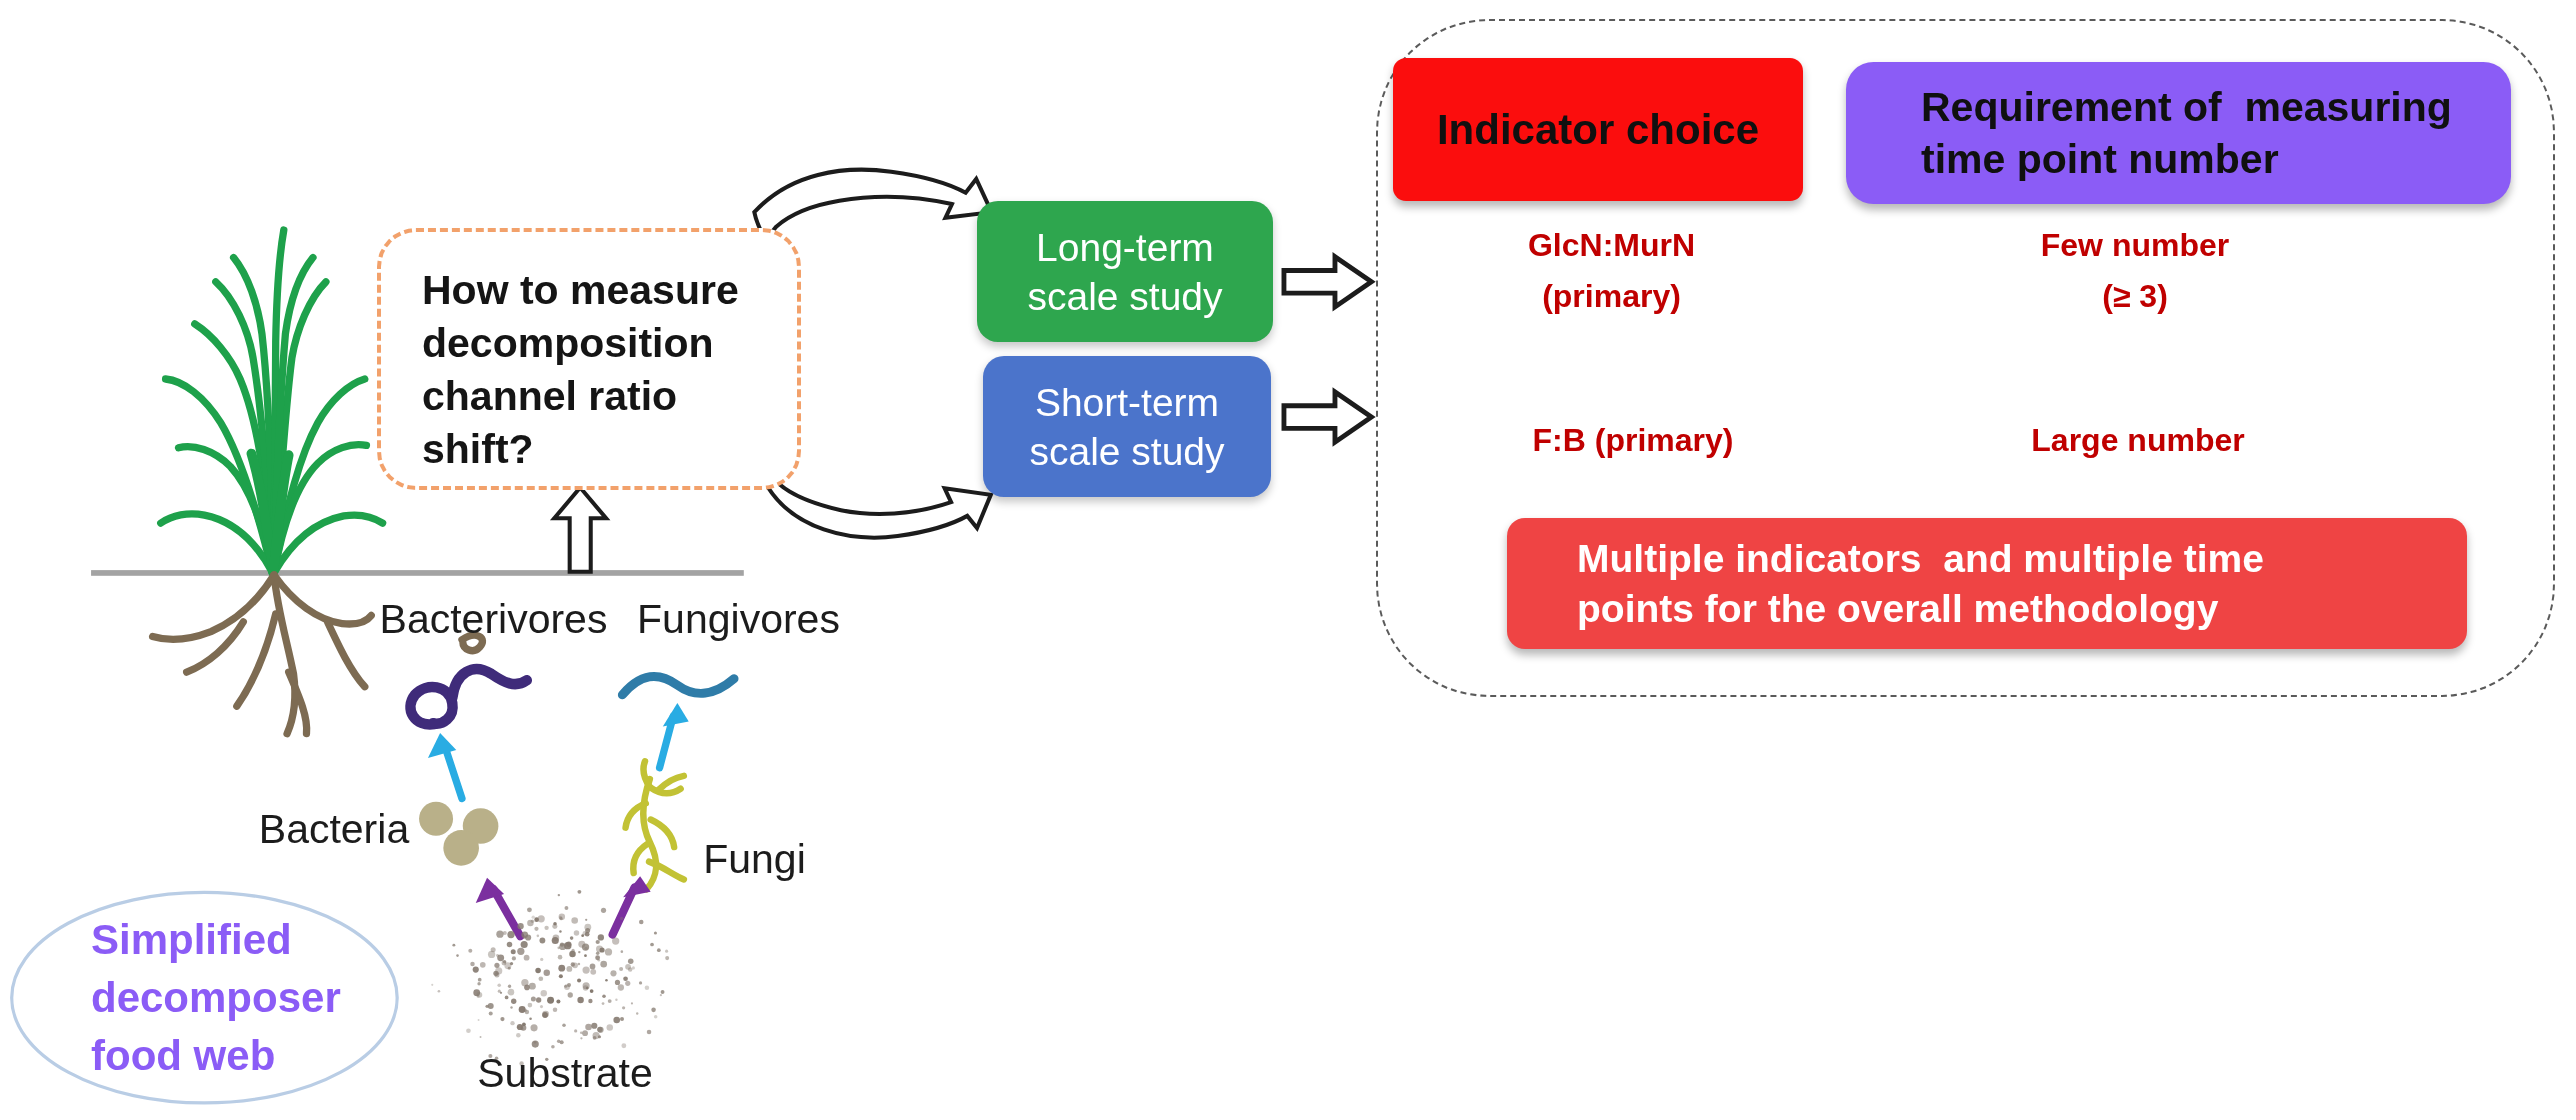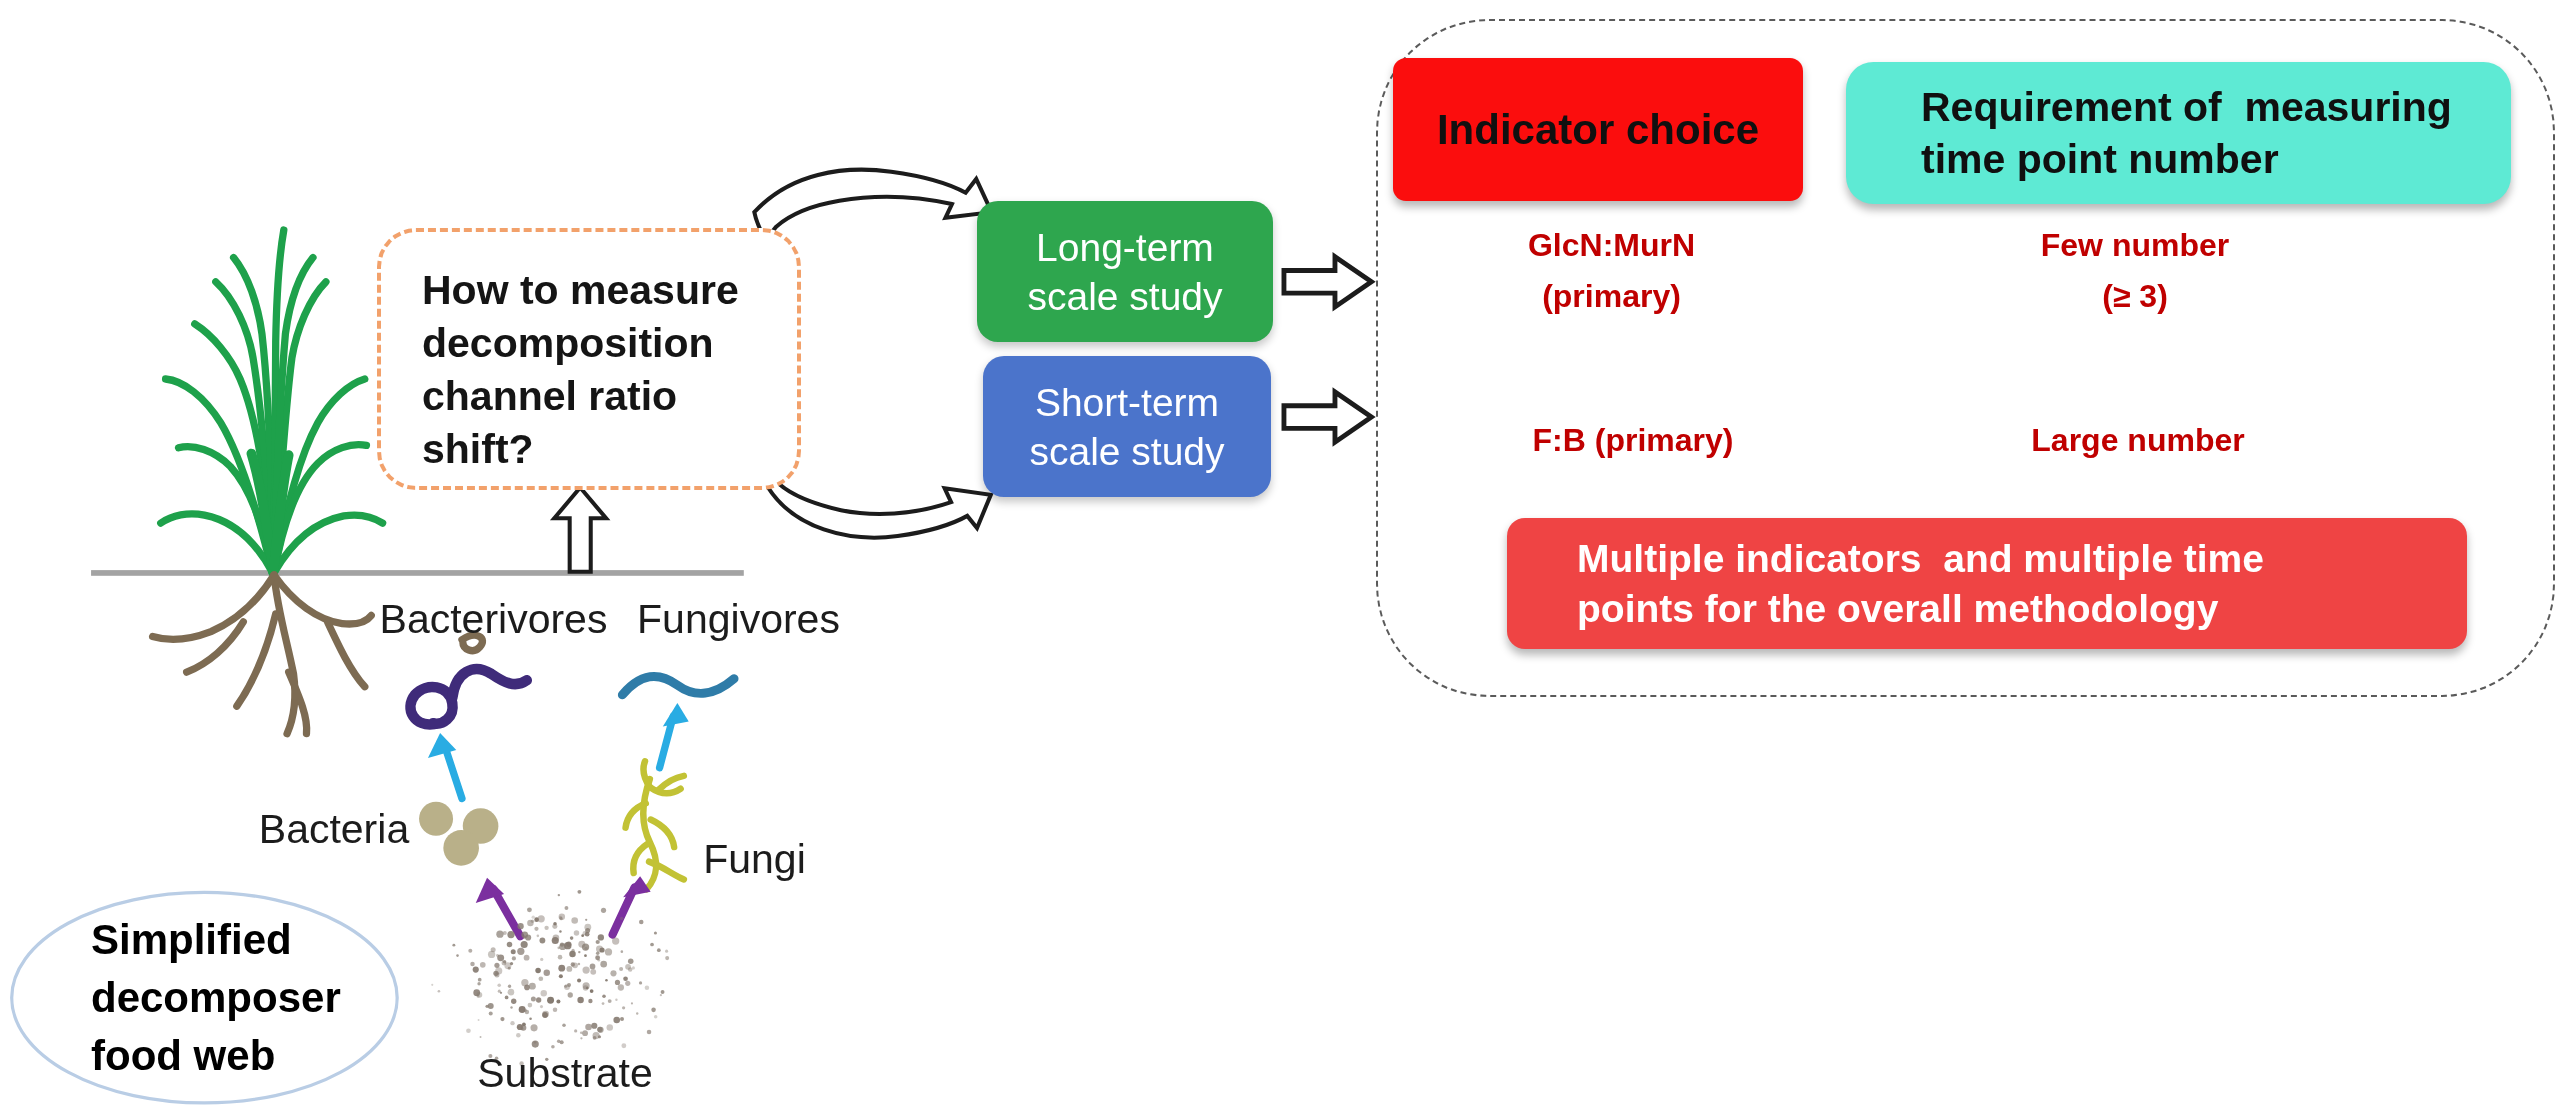--- a/index.html
+++ b/index.html
@@ -63,21 +63,21 @@
 
   .purple-footer {
     left: 1507px; top: 518px; width: 960px; height: 131px; border-radius: 18px;
     box-sizing: border-box; display: flex; flex-direction: column; justify-content: center;
     padding-left: 70px; font-size: 39px; font-weight: bold; line-height: 50px;
     box-shadow: 0 5.7px 9px rgba(0,0,0,0.28);
   }
 
   .web-caption {
     left: 91px; top: 911px; width: 316px;
-    font-size: 42px; font-weight: bold; color: #000000; line-height: 58px;
+    font-size: 42px; font-weight: bold; color: #8b5cf6; line-height: 58px;
   }
 
   .web-label {
     font-size: 41px; color: #1c1c1c; text-align: center;
   }
   .lbl-bacterivores { left: 363px; top: 596px;  width: 261px; }
   .lbl-fungivores   { left: 625px; top: 596px;  width: 227px; }
   .lbl-bacteria     { left: 251px; top: 806px;  width: 166px; }
   .lbl-fungi        { left: 696px; top: 800px;  width: 117px; margin-top: 36px; }
   .lbl-substrate    { left: 463px; top: 1050px; width: 204px; }
@@ -398,21 +398,21 @@
   <div class="abs study-box long pre" style="background-color: rgb(46, 166, 78);">Long-term
 scale study</div>
 
   <div class="abs study-box short pre" style="background-color: rgb(75, 116, 203);">Short-term
 scale study</div>
 
   <div class="abs outer-panel" style="border-color: rgb(90, 90, 90);"></div>
 
   <div class="abs hdr indicator" style="background-color: rgb(251, 13, 13);">Indicator choice</div>
 
-  <div class="abs hdr requirement pre" style="background-color: #5eead4;">Requirement of  measuring
+  <div class="abs hdr requirement pre" style="background-color: #8b5cf6;">Requirement of  measuring
 time point number</div>
 
   <div class="abs red-cell cell-r1c1 pre" style="color: rgb(192, 0, 0);">GlcN:MurN
 (primary)</div>
 
   <div class="abs red-cell cell-r1c2 pre" style="color: rgb(192, 0, 0); text-align: center;">Few number
 (≥ 3)</div>
 
   <div class="abs red-cell cell-r2c1 pre" style="color: rgb(192, 0, 0);">F:B (primary)</div>
 

